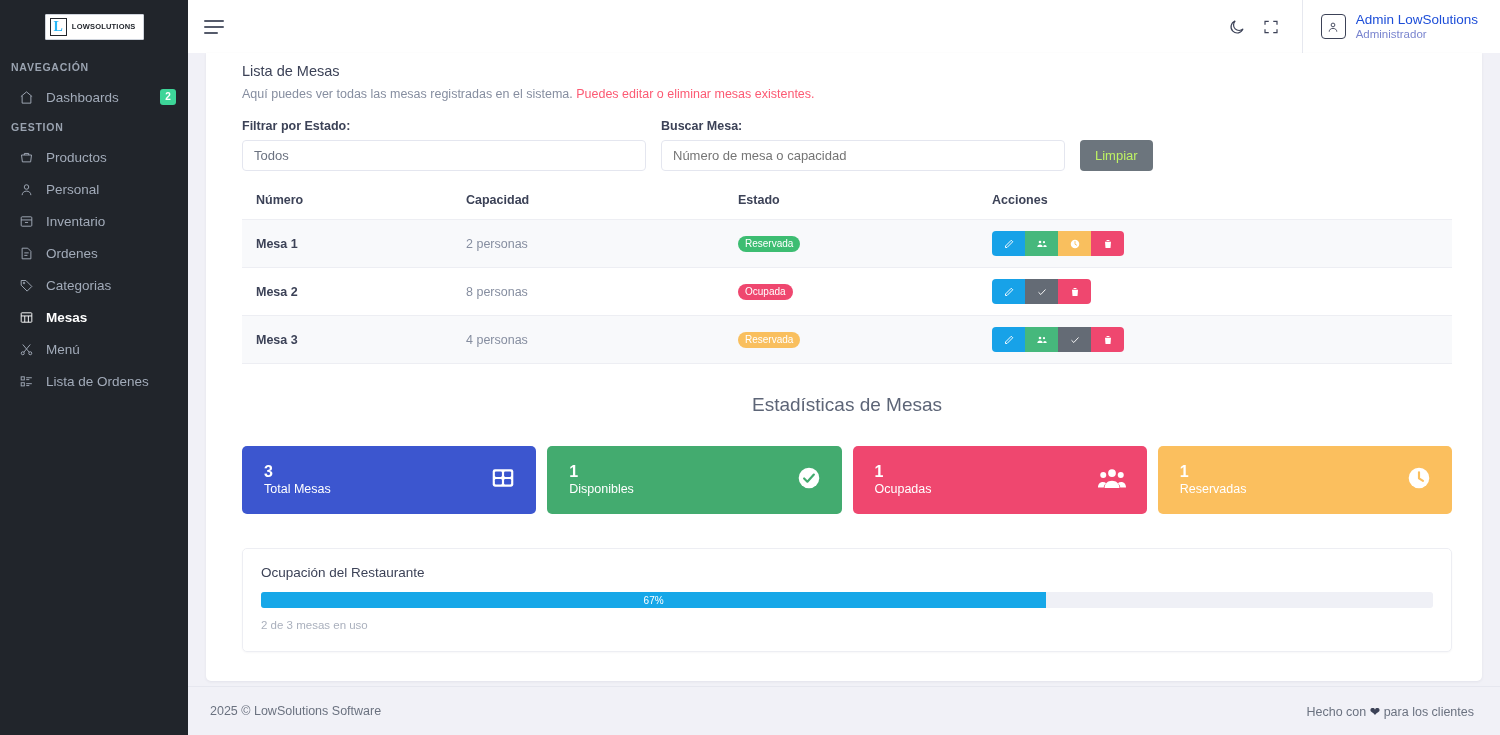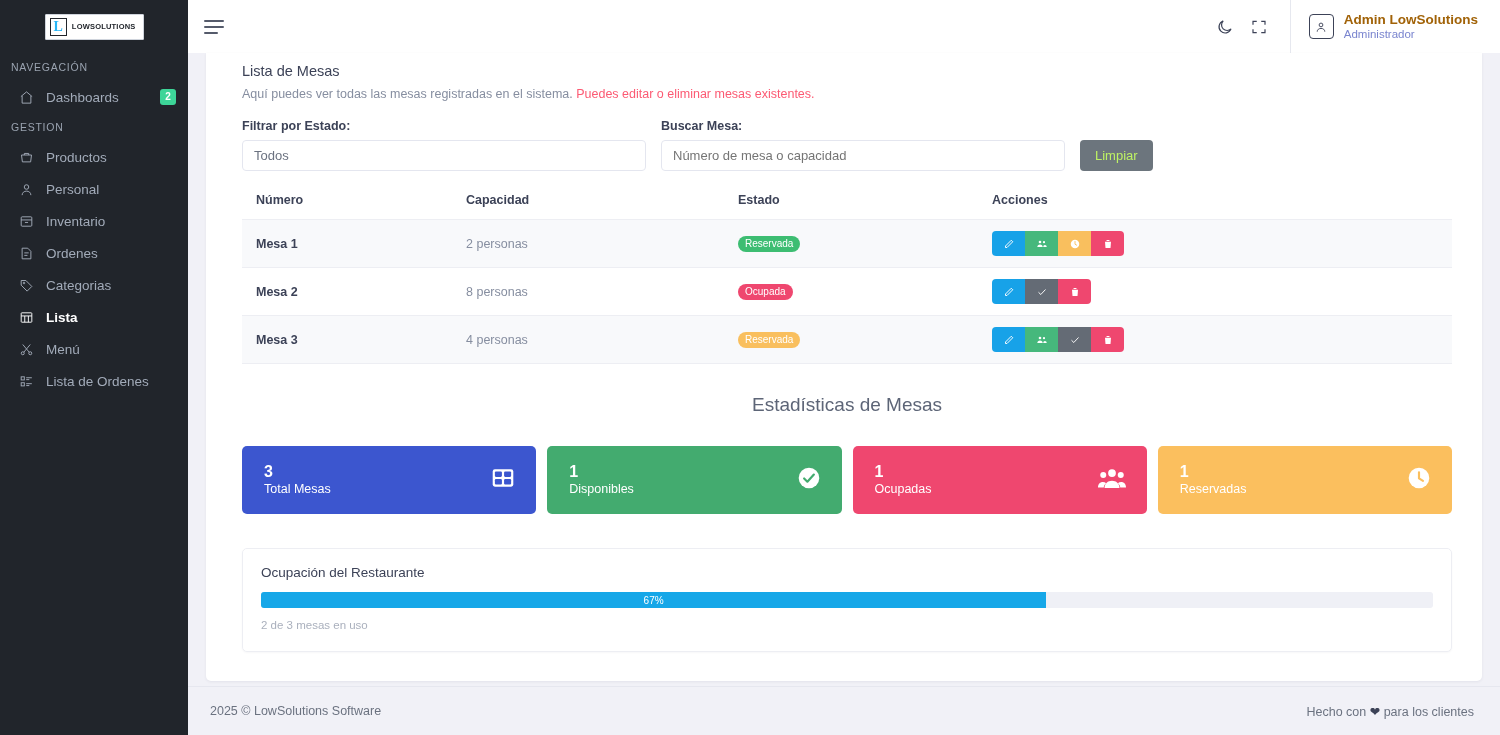--- a/index.html
+++ b/index.html
@@ -25,21 +25,21 @@
     border-radius: 1px;
   }
   .logo-l {
     font-size: 14px; font-weight: bold; color: #29b6f6;
     border: 1.5px solid #21252b; line-height: 1;
     padding: 1px 3px; font-family: "Liberation Serif", serif;
   }
   .logo-text { font-size: 7.5px; font-weight: bold; letter-spacing: .2px; color: #21252b; }
 
   .nav-section {
-    font-size: 10.5px; font-weight: normal; letter-spacing: .75px;
+    font-size: 10.5px; font-weight: bold; letter-spacing: .75px;
     color: #9aa3b0; padding: 8px 0 8px 11px; text-transform: uppercase;
   }
   .nav-item {
     display: flex; align-items: center; gap: 12px;
     padding: 8px 12px 8px 18px; font-size: 13.5px; color: #a2abb9;
     cursor: pointer; position: relative; height: 32px;
   }
   .nav-item .ico { width: 16px; height: 16px; display: flex; align-items: center; justify-content: center; flex: 0 0 16px; }
   .nav-item .ico svg { width: 15px; height: 15px; stroke: currentColor; fill: none; stroke-width: 1.5; }
   .nav-item.active { color: #ffffff; font-weight: bold; }
@@ -68,21 +68,21 @@
   .user-box {
     display: flex; align-items: center; gap: 10px;
     border-left: 1px solid #e6e8ef; height: 53px; padding: 0 22px 0 18px;
     margin-left: 14px; cursor: pointer;
   }
   .avatar {
     width: 25px; height: 25px; border: 1.5px solid #3c4257; border-radius: 4px;
     display: flex; align-items: center; justify-content: center; color: #3c4257;
   }
   .avatar svg { width: 14px; height: 14px; stroke: currentColor; fill: none; stroke-width: 1.6; }
-  .user-name { font-size: 13.5px; font-weight: bold; color: #a16207; line-height: 15px; }
+  .user-name { font-size: 13.5px; font-weight: normal; color: #1d4ed8; line-height: 15px; }
   .user-role { font-size: 11.5px; color: #7a85cf; line-height: 14px; }
 
   
   .content { padding: 0 18px; position: relative; }
   .card {
     background: #ffffff; border-radius: 5px;
     box-shadow: 0 1px 3px rgba(40,45,75,.07);
     position: relative; overflow: hidden;
   }
   .card-main { margin-top: 0; height: 628px; border-radius: 0 0 5px 5px; }
@@ -248,21 +248,21 @@
 
     <div class="nav-item active">
       <span class="ico">
         <svg viewBox="0 0 24 24">
             <rect x="3.5" y="4.5" width="17" height="15" rx="1"></rect>
             <path d="M3.5 9.5h17"></path>
             <path d="M9.2 9.5v10"></path>
             <path d="M15 9.5v10"></path>
           </svg>
       </span>
-      <span class="nav-label">Lista</span>
+      <span class="nav-label">Mesas</span>
     </div>
 
     <div class="nav-item">
       <span class="ico">
         <svg viewBox="0 0 24 24">
             <circle cx="6" cy="18" r="2.4"></circle>
             <circle cx="18" cy="18" r="2.4"></circle>
             <path d="M7.7 16.3L18 4"></path>
             <path d="M16.3 16.3L6 4"></path>
           </svg>

